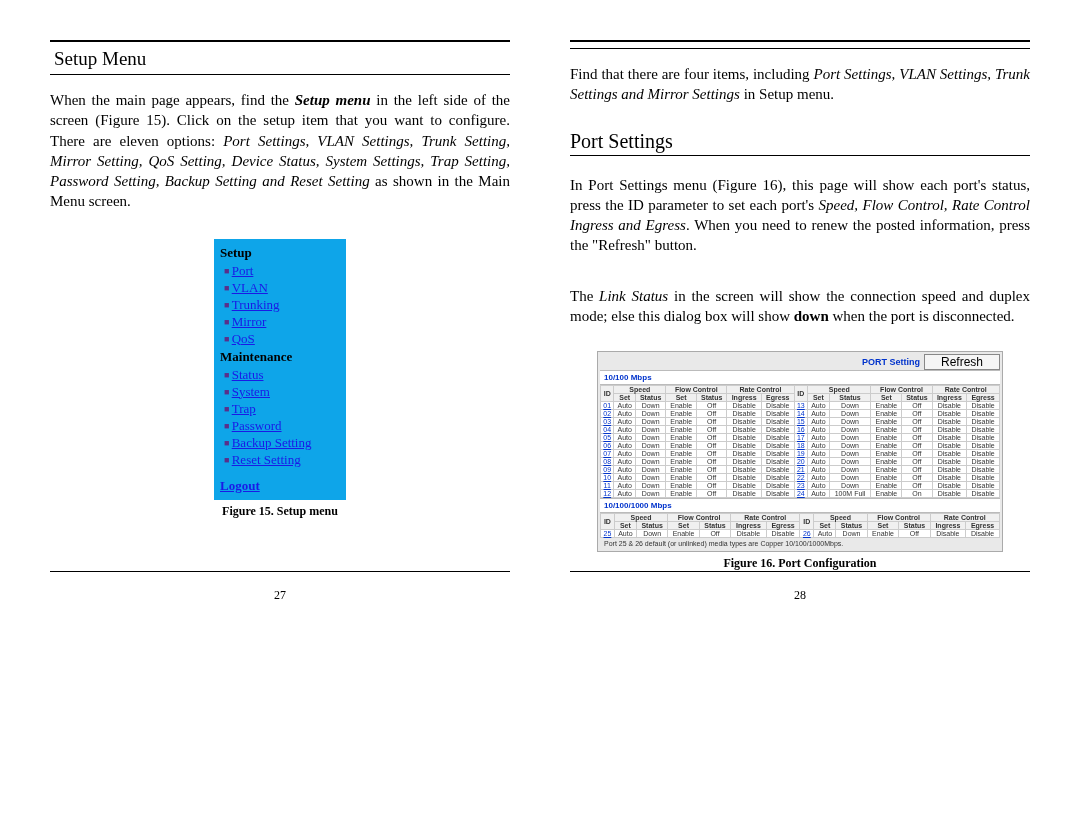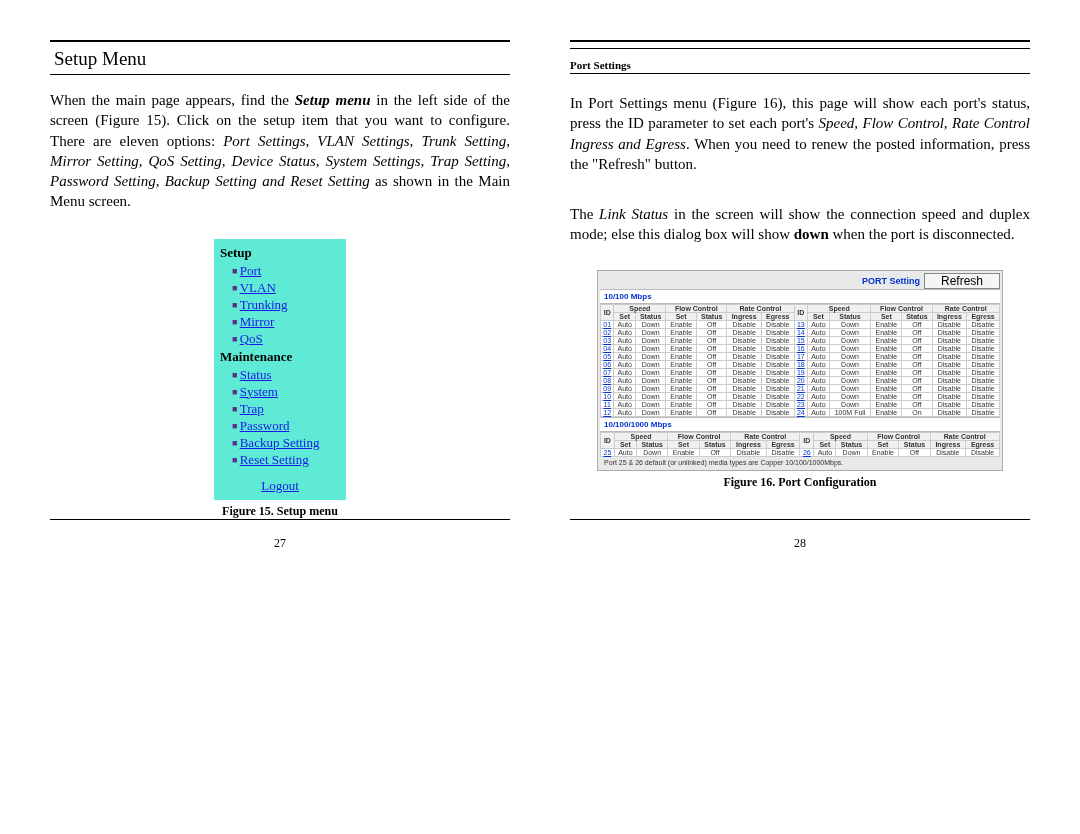--- a/index.html
+++ b/index.html
@@ -18,22 +18,22 @@
     display: flex;
     flex-direction: column;
   }
   .hr-top { border-top: 2px solid #000; margin-bottom: 4px; }
   .hr-thin { border-top: 1px solid #000; margin-top: 2px; }
   .heading {
     font-size: 19px;
     margin: 2px 0 2px 4px;
   }
   .subhead {
-    font-weight: bold;
-    font-size: 11px;
+    font-weight: normal;
+    font-size: 20px;
     margin: 10px 0 2px 0;
   }
   .subhead-rule { border-top: 1px solid #000; margin-bottom: 4px; }
   .body-text {
     text-align: justify;
     line-height: 1.35;
   }
   .body-text em { font-style: italic; }
   .body-text strong { font-weight: bold; font-style: italic; }
   .body-text b { font-weight: bold; }
@@ -46,32 +46,32 @@
   .footer {
     margin-top: auto;
     text-align: center;
     border-top: 1px solid #000;
     padding-top: 16px;
     font-size: 12px;
   }
   
   .setup-menu {
     width: 120px;
-    background: #5eead4;
+    background: #0ea5e9;
     margin: 12px auto 0 auto;
     font-family: "Times New Roman", serif;
     font-size: 13px;
     padding: 4px 6px 6px 6px;
   }
   .setup-menu .section-title { font-weight: bold; color: #000; margin: 2px 0; }
   .setup-menu ul { list-style: none; padding: 0; margin: 0; }
-  .setup-menu li { margin: 1px 12px; }
+  .setup-menu li { margin: 1px 4px; }
   .setup-menu li::before { content: "■ "; color: #5a2e8a; font-size: 9px; vertical-align: 1px; }
   .setup-menu a { color: #1a1ae6; text-decoration: underline; }
-  .setup-menu .logout { text-align: center; margin-top: 10px; }
+  .setup-menu .logout { text-align: left; margin-top: 10px; font-weight: bold; }
   
   .port-figure {
     width: 400px;
     margin: 10px auto 0 auto;
     background: #e9e9e9;
     border: 1px solid #aaa;
     font-family: Arial, sans-serif;
     font-size: 7px;
     padding: 2px;
     position: relative;
@@ -133,20 +133,23 @@
   </div>
   <div class="figure-caption">Figure 15. Setup menu</div>
 
   <div class="footer">27</div>
 </div>
 
 <div class="page">
   <div class="hr-top"></div>
   <div class="hr-thin"></div>
 
+  <p class="body-text">
+    <span>Find that there are four items, including </span><em>Port Settings, VLAN Settings, Trunk Settings and Mirror Settings</em><span> in Setup menu.</span>
+  </p>
 
   <div class="subhead">Port Settings</div>
   <div class="subhead-rule"></div>
 
   <p class="body-text">
     <span>In Port Settings menu (Figure 16), this page will show each port's status, press the ID parameter to set each port's </span><em>Speed, Flow Control, Rate Control Ingress and Egress</em><span>. When you need to renew the posted information, press the "Refresh" button.</span>
   </p>
 
   <p class="body-text">
     <span>The </span><em>Link Status</em><span> in the screen will show the connection speed and duplex mode; else this dialog box will show </span><b>down</b><span> when the port is disconnected.</span>

